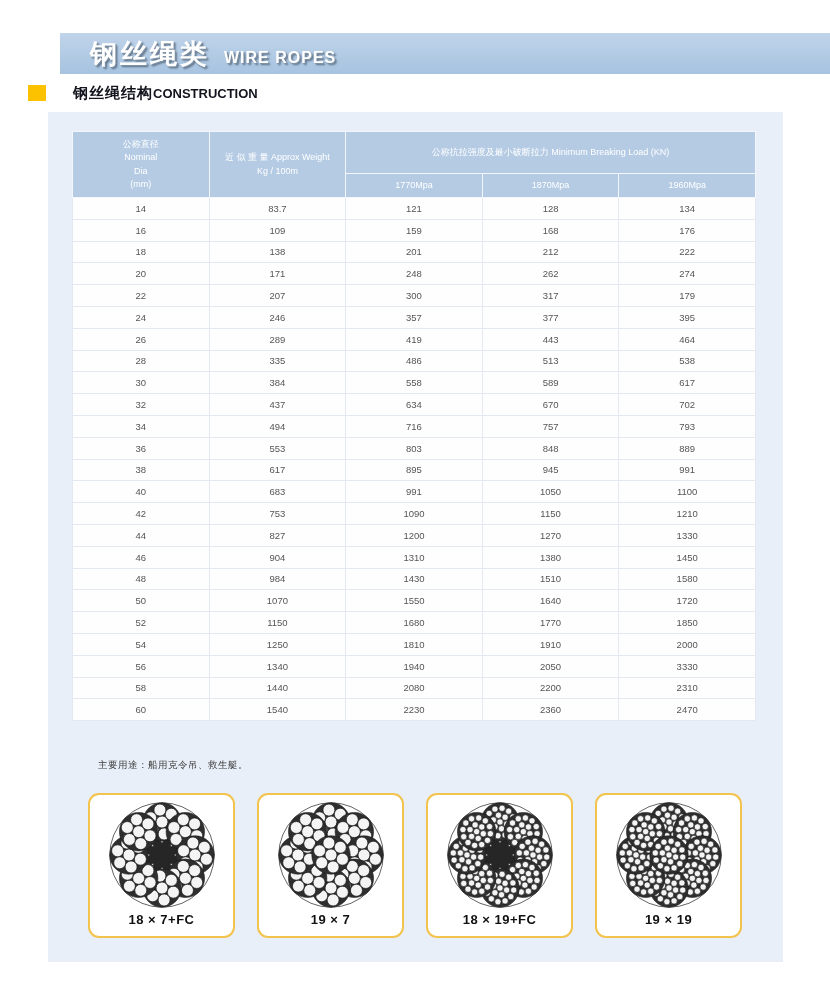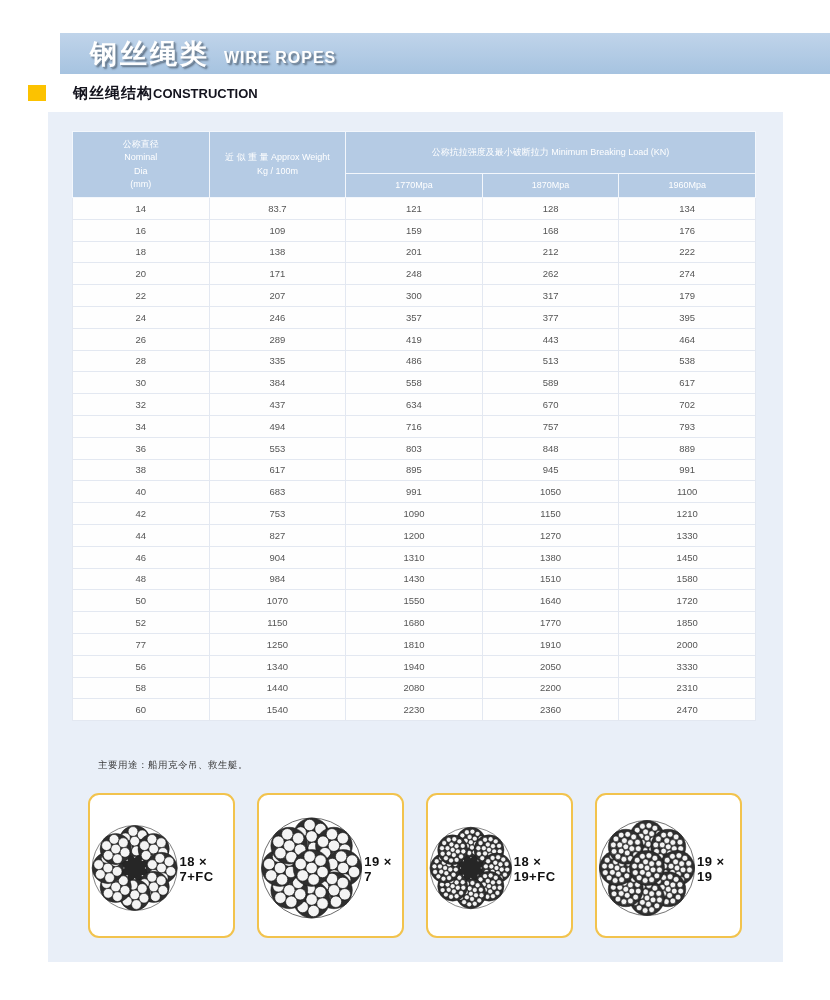--- a/index.html
+++ b/index.html
@@ -43,21 +43,21 @@
     background:#fefefe; border:1px solid #e3e8f1; color:#555;
     font-size:9.5px; text-align:center; height:21.8px; vertical-align:middle;
   }
   
   .note { position:absolute; left:20px; top:647px; font-size:9.5px; color:#3a3a3a; letter-spacing:.5px;margin-left:30px; }
   
   .cards { position:absolute; left:40px; top:681px; display:flex; gap:22px; }
   .card {
     width:147px; height:145px; background:#fff;
     border:2px solid var(--cardborder,#f2c34d); border-radius:11px;
-    display:flex; flex-direction:row; align-items:center;
+    display:flex; flex-direction:column; align-items:center;
     padding-top:5px;
   }
   .card svg { display:block; width:110px; height:110px; }
   .card .card-label { font-size:13px; font-weight:bold; color:#111; margin-top:2px; letter-spacing:.5px; }
 </style>
 </head>
 <body>
 
 <div class="banner">
   <span class="zh">钢丝绳类</span>
@@ -228,21 +228,21 @@
           <td>1720</td>
         </tr>
         <tr>
           <td>52</td>
           <td>1150</td>
           <td>1680</td>
           <td>1770</td>
           <td>1850</td>
         </tr>
         <tr>
-          <td>77</td>
+          <td>54</td>
           <td>1250</td>
           <td>1810</td>
           <td>1910</td>
           <td>2000</td>
         </tr>
         <tr>
           <td>56</td>
           <td>1340</td>
           <td>1940</td>
           <td>2050</td>

